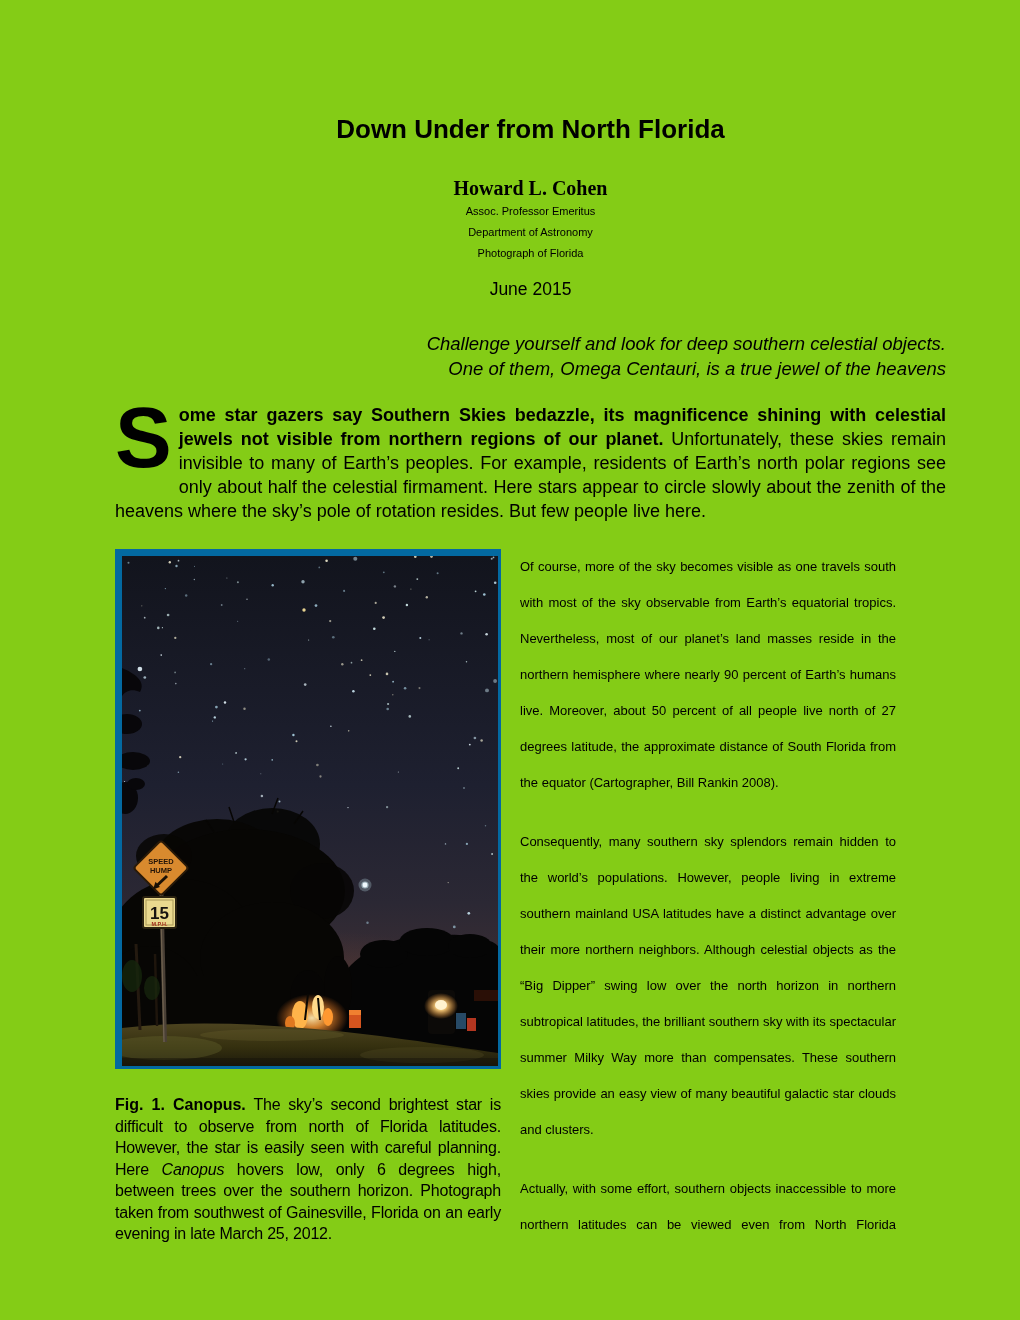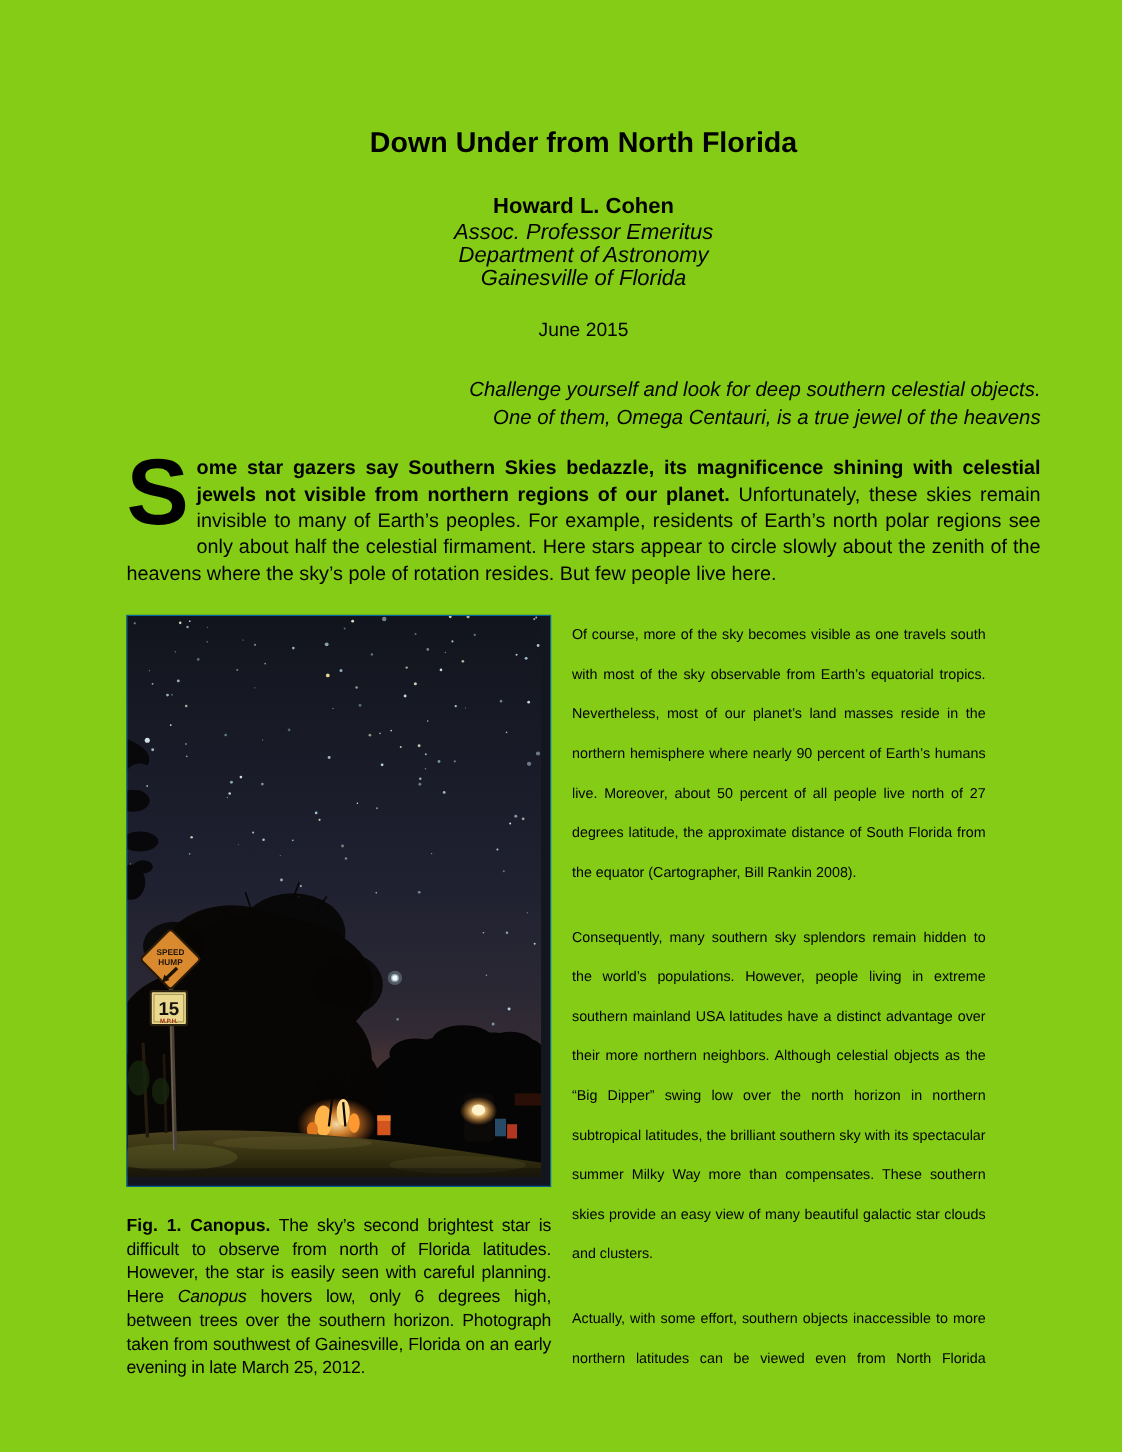--- a/index.html
+++ b/index.html
@@ -4,52 +4,52 @@
 <style>
   * { margin:0; padding:0; box-sizing:border-box; }
   html,body { background:#ffffff; }
   body { font-family:"Liberation Sans", sans-serif; color:#000; }
   .page {
     width:1020px; height:1320px; background:#84cc16;
     padding:0 74px 0 115px; overflow:hidden; position:relative;
   }
   .title { margin-top:114px; text-align:center; font-size:26px; font-weight:bold; line-height:31px; }
   .author-block { text-align:center; }
-  .author-name { margin-top:31px; font-size:20px; font-weight:bold; line-height:25px; }
-  .affil { font-size:20px; line-height:21px;font-style:italic; }
-  .date { margin-top:25px; font-size:17.5px; line-height:21px; }
+  .author-name { margin-top:31px; font-size:20px; font-weight:bold; line-height:25px;font-family:Liberation Serif, serif; }
+  .affil { font-size:11px; line-height:21px; }
+  .date { margin-top:15px; font-size:17.5px; line-height:21px; }
   .subtitle { margin-top:31px; text-align:right; font-style:italic; font-size:18.5px; line-height:25px; }
   .lead { margin-top:22px; font-size:18px; line-height:24px; text-align:justify; }
   .dropcap {
     float:left; font-weight:bold; font-size:85px; line-height:66px;
     height:78px; margin:2px 7px 0 0;
   }
   .columns { display:flex; gap:19px; margin-top:26px; }
   .col-left { width:386px; flex:0 0 386px; }
   .col-right { width:376px; flex:0 0 376px; }
-  .photo-frame { border:1px solid #0369a1; width:386px; height:520px; background:#14161f; }
+  .photo-frame { border:7px solid #0369a1; width:386px; height:520px; background:#14161f; }
   .photo-frame svg { display:block; }
   .caption { margin-top:25px; font-size:16px; line-height:21.5px; text-align:justify; letter-spacing:-0.2px; }
   .caption b { letter-spacing:0; }
   .col-right p { font-size:13px; line-height:36px; text-align:justify; margin-bottom:23px; }
   .col-right p.cont { text-align-last:justify; margin-bottom:14px; }
   .sign-text { font-family:"Liberation Sans", sans-serif; font-weight:bold; }
 </style>
 </head>
 <body>
 
 <div class="page">
 
   <h1 class="title">Down Under from North Florida</h1>
 
   <div class="author-block">
     <div class="author-name">Howard L. Cohen</div>
     <div class="affil">Assoc. Professor Emeritus</div>
     <div class="affil">Department of Astronomy</div>
-    <div class="affil">Gainesville of Florida</div>
+    <div class="affil">Photograph of Florida</div>
     <div class="date">June 2015</div>
   </div>
 
   <div class="subtitle">
     <div>Challenge yourself and look for deep southern celestial objects.</div>
     <div>One of them, Omega Centauri, is a true jewel of the heavens</div>
   </div>
 
   <p class="lead"><span class="dropcap">S</span><b>ome star gazers say Southern Skies bedazzle, its magnificence shining with celestial jewels not visible from northern regions of our planet.</b><span> Unfortunately, these skies remain invisible to many of Earth’s peoples. For example, residents of Earth’s north polar regions see only about half the celestial firmament. Here stars appear to circle slowly about the zenith of the heavens where the sky’s pole of rotation resides. But few people live here.</span></p>
 

